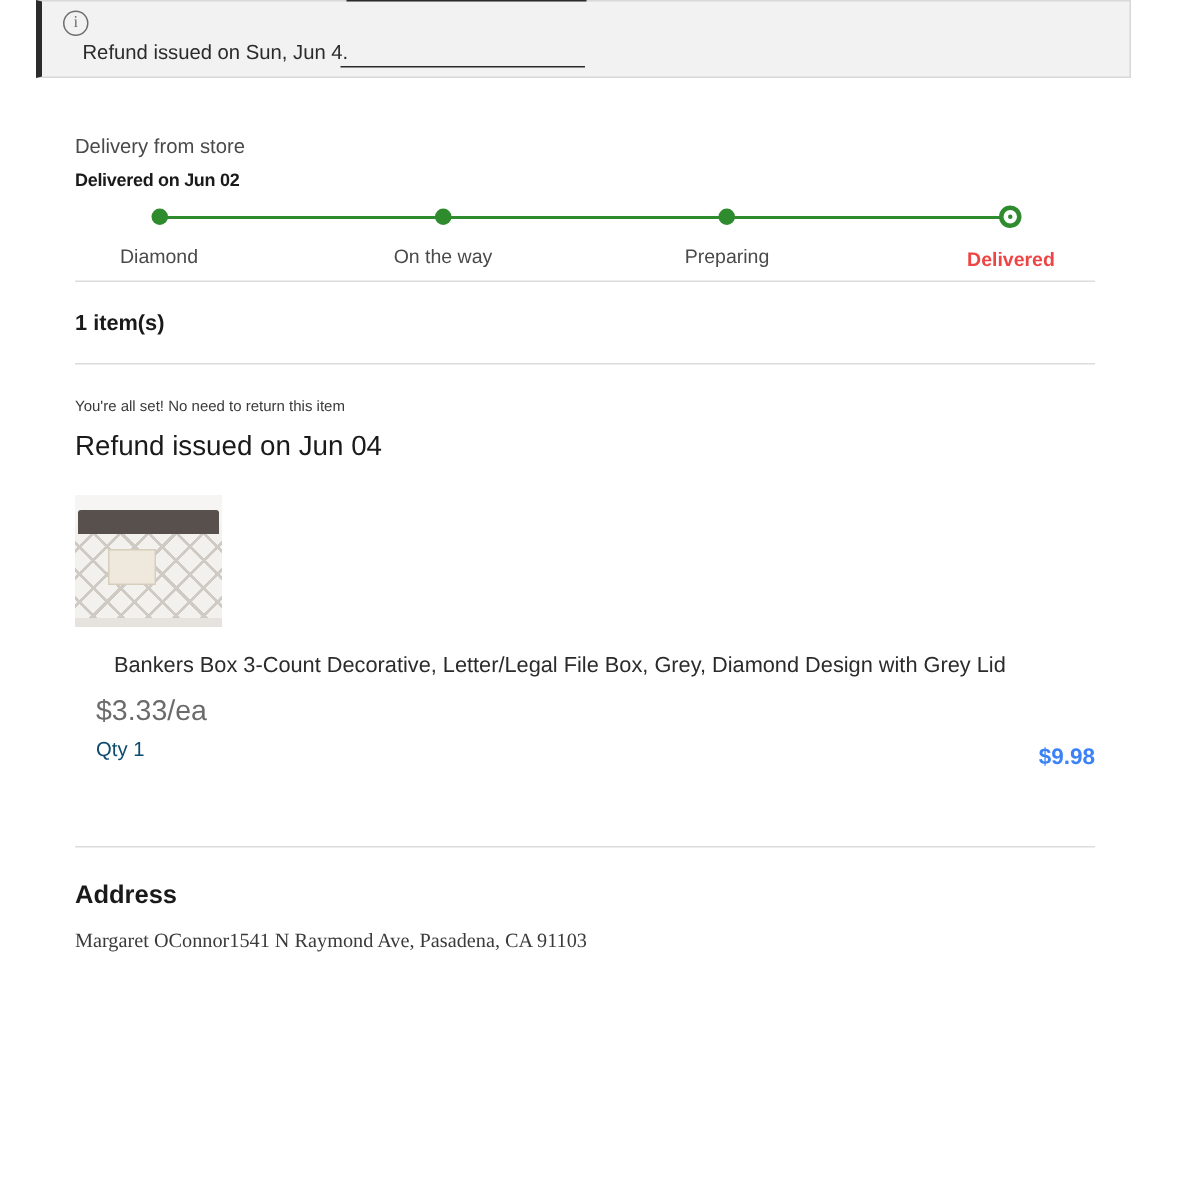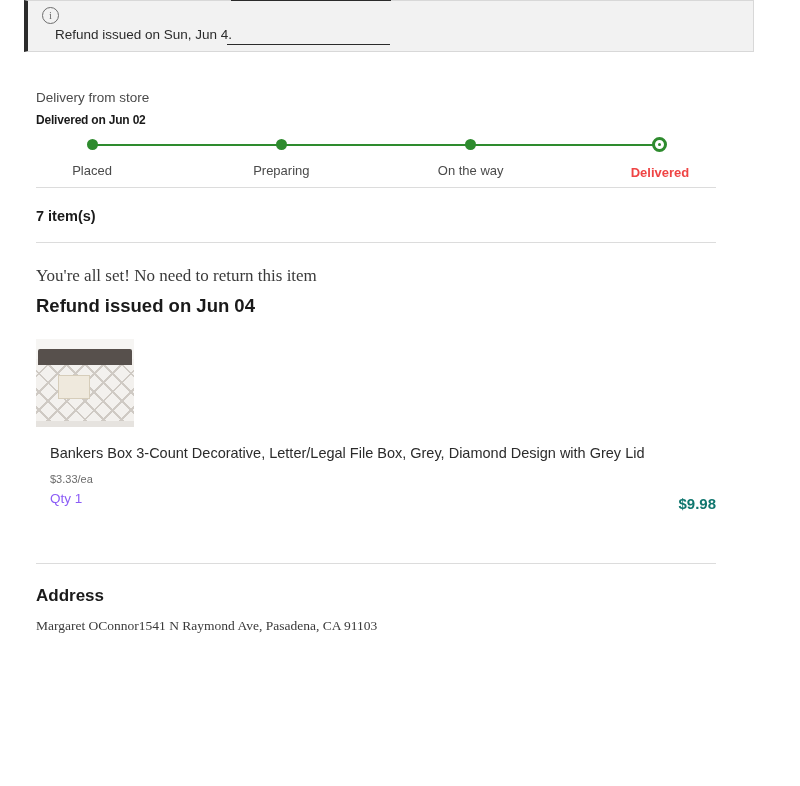--- a/index.html
+++ b/index.html
@@ -60,21 +60,21 @@
     position: absolute;
     height: 1px;
     background: #2b2b2b;
   }
   .stroke-a { left: 231px; top: 0px; width: 160px; }
   .stroke-b { left: 227px; top: 44px; width: 163px; }
 
   
   .content {
     position: absolute;
-    left: 36px;
+    left: 50px;
     top: 90px;
     width: 680px;
   }
 
   .delivery-from {
     font-size: 13.5px;
     color: #4a4a4a;
     margin: 0 0 8px 0;
   }
   .delivery-title {
@@ -159,29 +159,28 @@
 
   .items-count {
     font-size: 14.5px;
     font-weight: bold;
     color: #1a1a1a;
     padding: 20px 0 18px 0;
   }
 
   
   .refund-note {
-    font-size: 17px;
+    font-size: 10px;
     color: #3a3a3a;
     padding-top: 23px;
     margin: 0 0 9px 0;
-    font-family: Liberation Serif, serif;
   }
   .refund-title {
     font-size: 18.5px;
-    font-weight: bold;
+    font-weight: normal;
     color: #1a1a1a;
     margin: 0 0 22px 0;
   }
 
   
   .product {
     position: relative;
   }
   .product-image {
     width: 98px;
@@ -225,40 +224,40 @@
     bottom: 0;
     width: 98px;
     height: 6px;
     background: #e6e3df;
   }
 
   .product-name {
     font-size: 14.5px;
     color: #2b2b2b;
     line-height: 21px;
-    margin: 16px 0 0 14px;
+    margin: 16px 0 0 26px;
     max-width: 640px;
   }
   .product-unit {
-    font-size: 11px;
+    font-size: 19px;
     color: #6b6b6b;
     margin: 9px 0 0 14px;
   }
   .product-qty {
     font-size: 13.5px;
-    color: #8b5cf6;
+    color: #0c4a6e;
     margin: 6px 0 0 14px;
   }
   .product-price {
     position: absolute;
     right: 0;
     bottom: -6px;
     font-size: 15px;
     font-weight: bold;
-    color: #0f766e;
+    color: #3b82f6;
   }
 
   .divider-2 {
     height: 1px;
     background: #dcdcdc;
     margin-top: 57px;
   }
 
   
   .address-title {
@@ -291,40 +290,40 @@
   <div class="content">
 
     <p class="delivery-from">Delivery from store</p>
     <h2 class="delivery-title">Delivered on Jun 02</h2>
 
     <div class="tracker">
       <div class="tracker-line"></div>
       <div class="tracker-steps">
         <div class="step">
           <span class="dot"></span>
-          <span class="label">Placed</span>
+          <span class="label">Diamond</span>
+        </div>
+        <div class="step">
+          <span class="dot"></span>
+          <span class="label">On the way</span>
         </div>
         <div class="step">
           <span class="dot"></span>
           <span class="label">Preparing</span>
-        </div>
-        <div class="step">
-          <span class="dot"></span>
-          <span class="label">On the way</span>
         </div>
         <div class="step current">
           <span class="dot"></span>
           <span class="label">Delivered</span>
         </div>
       </div>
     </div>
 
     <div class="divider"></div>
 
-    <div class="items-count">7 item(s)</div>
+    <div class="items-count">1 item(s)</div>
 
     <div class="divider"></div>
 
     <p class="refund-note">You're all set! No need to return this item</p>
     <h3 class="refund-title">Refund issued on Jun 04</h3>
 
     <div class="product">
       <div class="product-image">
         <div class="box-body"></div>
         <div class="box-lid"></div>

